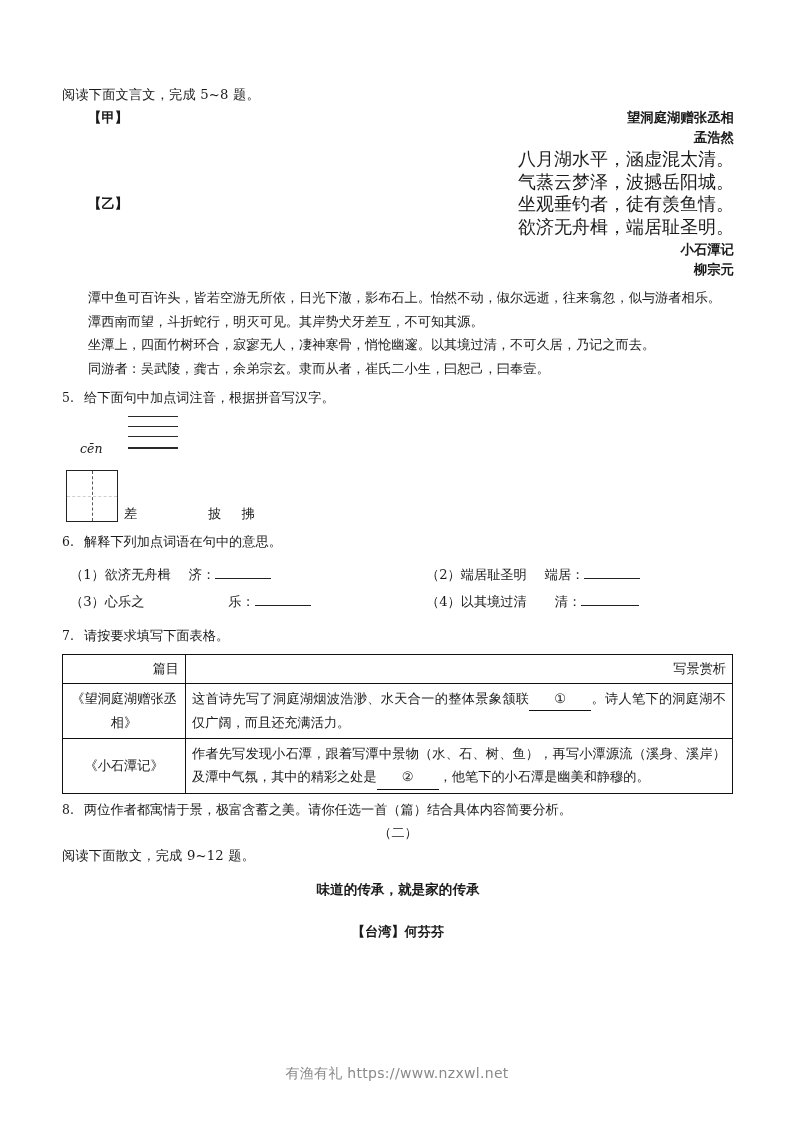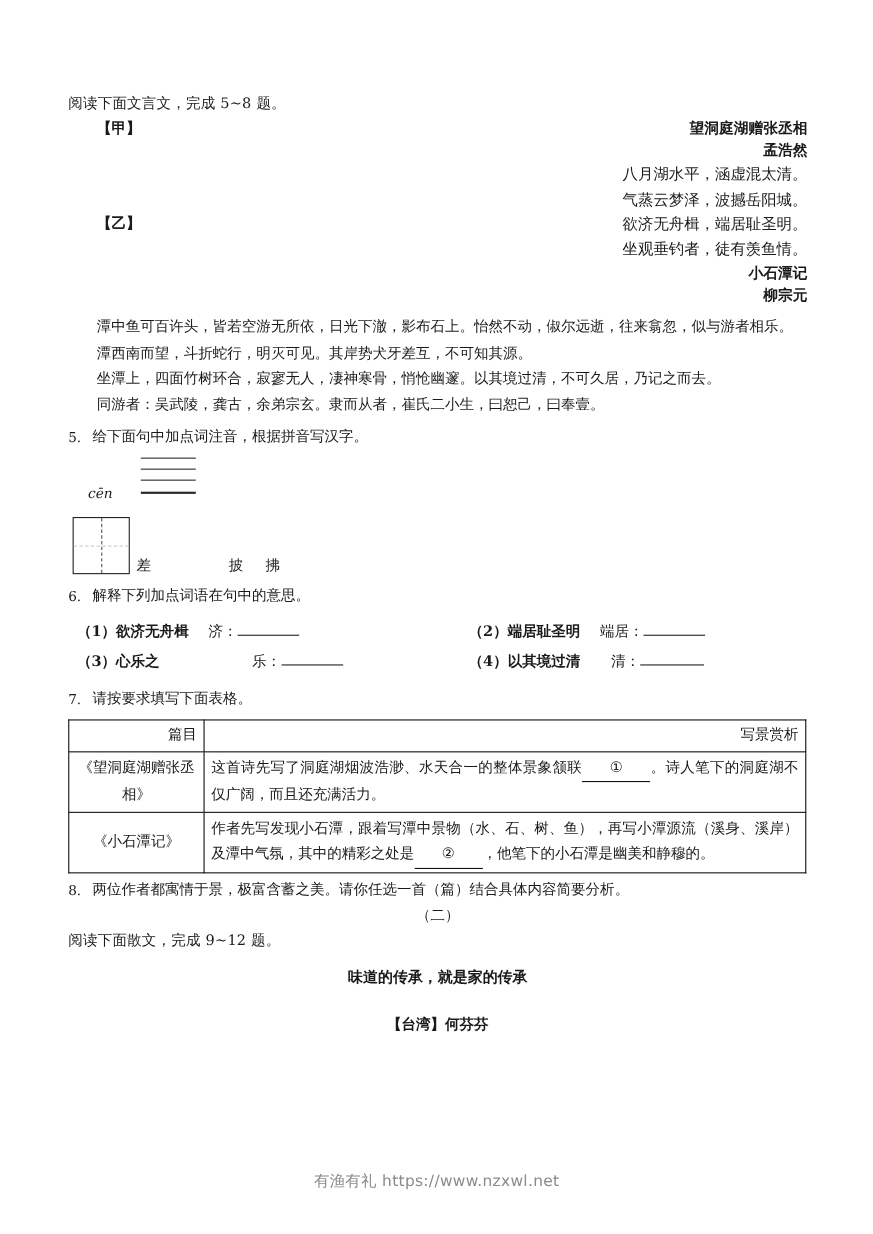--- a/index.html
+++ b/index.html
@@ -55,21 +55,21 @@
     text-align: right;
     margin-top: -20px;
   }
   .title-bold {
     font-weight: bold;
     font-size: 13.4px;
     line-height: 20px;
     font-family: "DejaVu Sans", "Liberation Sans", sans-serif;
   }
   .poem-line {
-    font-size: 14px;
+    font-size: 18px;
     line-height: 22.5px;
   }
 
   
   .q {
     display: flex;
     align-items: flex-start;
     font-size: 13.2px;
     line-height: 22px;
   }
@@ -155,21 +155,21 @@
   
   .q6-grid {
     margin-top: 8px;
     font-size: 13.2px;
     line-height: 27px;
   }
   .q6-row { display: flex; }
   .q6-cell { display: flex; align-items: baseline; }
   .q6-cell.c1 { width: 352px; flex: 0 0 352px; padding-left: 8px; box-sizing: border-box;}
   .q6-cell.c2 { flex: 1; padding-left: 12px; box-sizing: border-box;}
-  .q6-phrase { display: inline-block; font-weight: bold; }
+  .q6-phrase { display: inline-block; }
   .q6-key { margin-left: 18px; }
   .blank {
     display: inline-block;
     border-bottom: 1.3px solid #222;
     height: 13px;
     vertical-align: -1px;
   }
   .blank.w1 { width: 56px; }
   .blank.w2 { width: 58px; }
 
@@ -242,22 +242,22 @@
 
     <div class="line">阅读下面文言文，完成 5~8 题。</div>
 
     <div class="mark">【甲】</div>
 
     <div class="poem-block">
       <div class="title-bold">望洞庭湖赠张丞相</div>
       <div class="title-bold">孟浩然</div>
       <div class="poem-line">八月湖水平，涵虚混太清。</div>
       <div class="poem-line">气蒸云梦泽，波撼岳阳城。</div>
+      <div class="poem-line">坐观垂钓者，徒有羡鱼情。</div>
       <div class="poem-line">欲济无舟楫，端居耻圣明。</div>
-      <div class="poem-line">坐观垂钓者，徒有羡鱼情。</div>
     </div>
 
     <div class="mark" style="margin-top:-46px;">【乙】</div>
 
     <div style="height:26px"></div>
 
     <div class="poem-block" style="margin-top:0;">
       <div class="title-bold">小石潭记</div>
       <div class="title-bold">柳宗元</div>
     </div>

